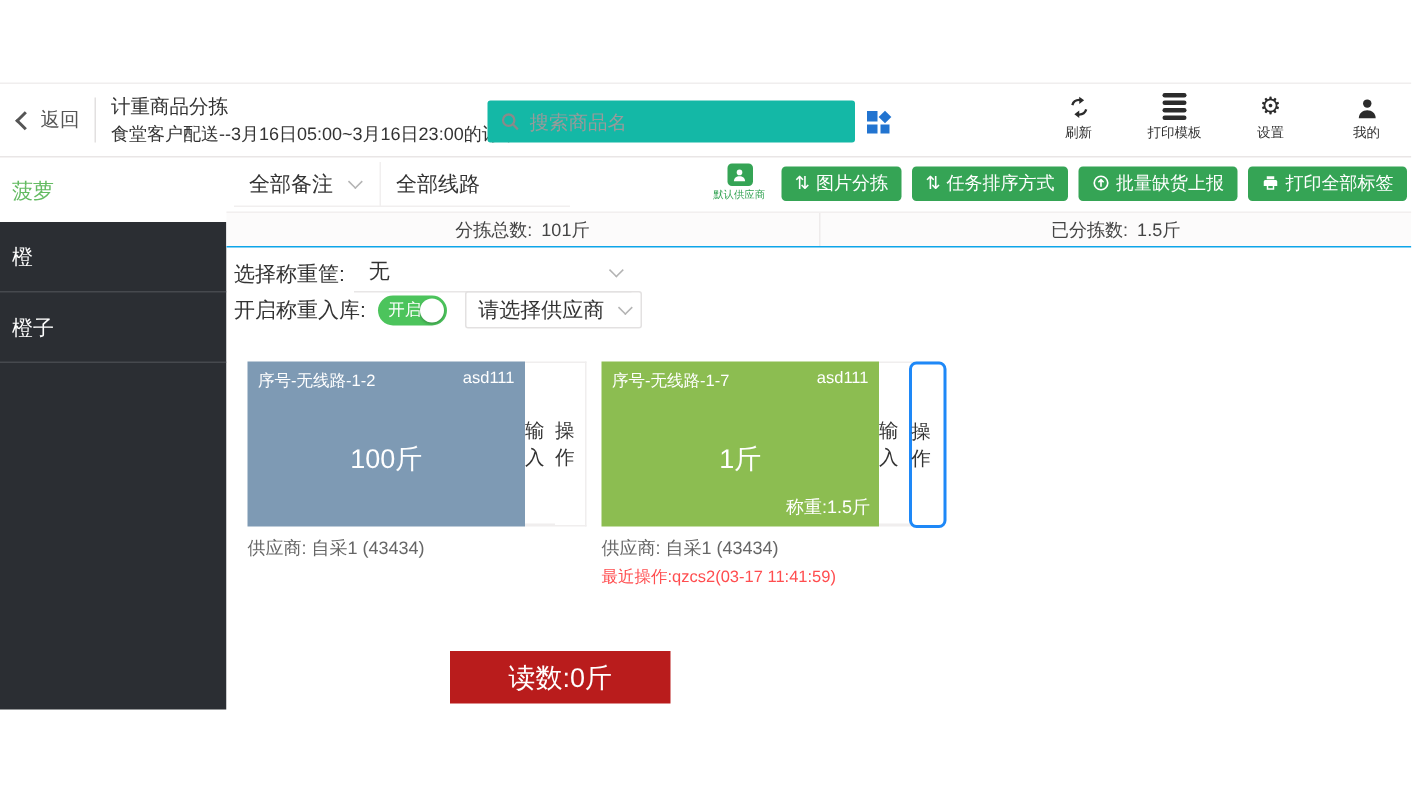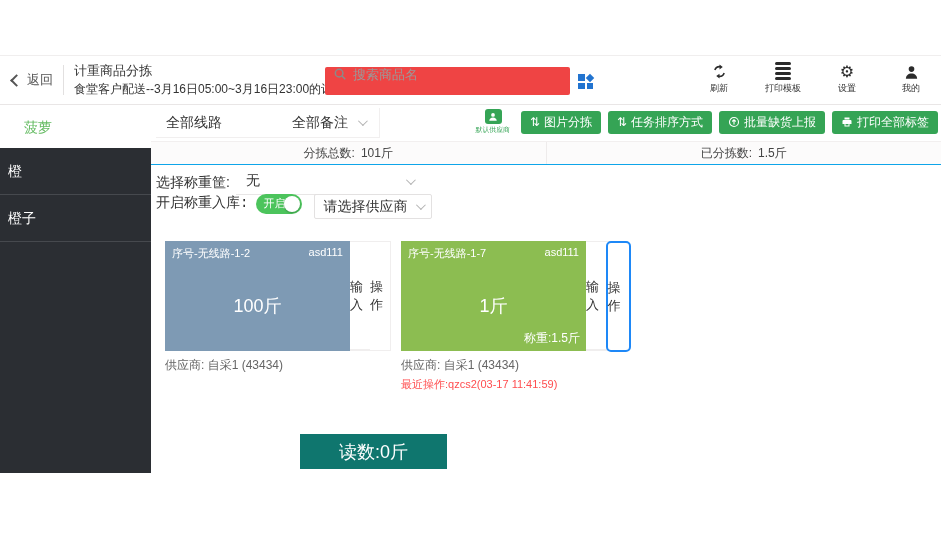--- a/index.html
+++ b/index.html
@@ -13,41 +13,41 @@
             display:flex; align-items:center; }
   .back-btn { display:flex; align-items:center; gap:6px; padding:0 10px 0 12px; height:100%;
               cursor:pointer; color:#555; font-size:13px; }
   .chevron-left { width:9px; height:9px; border-left:2px solid #555; border-bottom:2px solid #555;
                   transform:rotate(45deg); }
   .v-divider { width:1px; height:30px; background:#e2e0e0; margin-right:10px; }
   .title-block { line-height:1.45; }
   .page-title { font-size:13px; color:#333; }
   .page-subtitle { font-size:12px; color:#333; }
   .search-box { position:absolute; left:325px; top:11px; width:245px; height:28px;
-                background:#ef4444; border-radius:2px; display:flex; align-items:flex-start; padding:0 8px; }
+                background:#14b8a6; border-radius:2px; display:flex; align-items:center; padding:0 8px; }
   .search-box input { border:none; outline:none; background:transparent; font-size:13px; color:#333;
                       width:100%; margin-left:6px; font-family:inherit; }
   .search-box input::placeholder { color:#9a9a9a; }
   .grid-icon { position:absolute; left:578px; top:18px; width:15px; height:15px; cursor:pointer; }
   .grid-icon i { position:absolute; background:#2274d0; }
   .grid-icon .t1 { left:0; top:0; width:6.5px; height:6.5px; }
   .grid-icon .t2 { left:0; bottom:0; width:6.5px; height:6.5px; }
   .grid-icon .t3 { right:0; bottom:0; width:6.5px; height:6.5px; }
   .grid-icon .t4 { right:0.5px; top:0.5px; width:6px; height:6px; transform:rotate(45deg); }
   .header-actions { position:absolute; right:8px; top:6px; display:flex; gap:20px; }
   .h-action { display:flex; flex-direction:column; align-items:center; gap:2px; cursor:pointer; width:44px; }
   .h-action .ico { height:18px; display:flex; align-items:flex-end; justify-content:center; color:#2b2b2b; }
   .h-action .lbl { font-size:9px; color:#333; white-space:nowrap; }
   .stack-icon { display:flex; flex-direction:column; gap:1.5px; }
   .stack-icon b { width:16px; height:3.4px; background:#2b2b2b; border-radius:1.7px; }
   .gear-glyph { font-size:16px; line-height:16px; }
 
   
   .sidebar { position:absolute; left:0; top:106px; width:151px; height:367px; }
-  .side-sel { height:42px; line-height:42px; padding-left:24px; font-size:14px; color:#64bb62;
+  .side-sel { height:42px; line-height:42px; padding-left:8px; font-size:14px; color:#64bb62;
               background:#fff; cursor:pointer; }
   .side-dark { background:#2b2e33; height:325px; }
   .side-item { height:47px; line-height:47px; padding-left:8px; font-size:14px; color:#fff;
                border-bottom:1px solid #46494e; cursor:pointer; }
 
   
   .main { position:absolute; left:151px; top:106px; width:790px; height:435px; background:#fff; }
 
   .toolbar-row { position:absolute; left:0; top:0; width:100%; height:34px; }
   .filters { position:absolute; left:5px; top:2px; display:flex; align-items:center;
@@ -66,21 +66,21 @@
           display:flex; align-items:center; gap:4px; padding:0 9px; cursor:pointer; font-family:inherit; }
   .gbtn .bico { font-size:12px; line-height:12px; display:flex; align-items:center; }
 
   .stats-row { position:absolute; left:0; top:35px; width:100%; height:24px; background:#fcfbfb;
                border-top:1px solid #f2efef; border-bottom:1px solid #0ea5e9; display:flex; }
   .stat-cell { flex:1; display:flex; align-items:center; justify-content:center; gap:6px;
                font-size:12px; color:#444; }
   .stat-cell + .stat-cell { border-left:1px solid #eeebeb; }
 
   .form-row1 { position:absolute; left:5px; top:64px; display:flex; align-items:center; font-size:14px; color:#333; }
-  .form-row2 { position:absolute; left:5px; top:88px; display:flex; align-items:flex-start; font-size:14px; color:#333;font-family:Liberation Mono, monospace; }
+  .form-row2 { position:absolute; left:5px; top:88px; display:flex; align-items:center; font-size:14px; color:#333; }
   .sel-underline { display:flex; align-items:center; justify-content:space-between; width:185px;
                    border-bottom:1px solid #e8e6e6; padding:2px 8px 4px 10px; margin-left:6px; cursor:pointer; }
   .toggle { position:relative; width:46px; height:20px; border-radius:10px; background:#4cc45c;
             margin-left:8px; cursor:pointer; flex:none; }
   .toggle .on-lbl { position:absolute; left:7px; top:0; line-height:20px; font-size:11px; color:#fff; }
   .toggle .knob { position:absolute; right:2px; top:2px; width:16px; height:16px; border-radius:50%;
                   background:#fff; box-shadow:0 1px 2px rgba(0,0,0,.25); }
   .sel-boxed { display:flex; align-items:center; justify-content:space-between; width:118px; height:25px;
                border:1px solid #e3e1e1; border-radius:2px; padding:0 8px; margin-left:12px; cursor:pointer; }
 
@@ -97,21 +97,21 @@
   .btncol { width:41px; border:1px solid #f0eeee; border-left:none; display:flex; flex-direction:row;
             background:#fff; }
   .cbtn { flex:1; display:flex; align-items:center; justify-content:center; font-size:13px; color:#333;
           cursor:pointer; background:#fff; }
   .cbtn-top { border-bottom:1px solid #f0eeee; }
   .cbtn.highlight { border:2px solid #1e88f7; border-radius:5px; margin:-1px -5px -2px -2px; z-index:2; }
   .supplier-line { margin-top:6px; font-size:12px; color:#666; }
   .lastop-line { margin-top:3px; font-size:11px; color:#ff4d4f; }
 
   
-  .scale-bar { position:absolute; left:300px; top:434px; width:147px; height:35px; background:#0f766e;
+  .scale-bar { position:absolute; left:300px; top:434px; width:147px; height:35px; background:#b91c1c;
                color:#fff; font-size:18px; display:flex; align-items:center; justify-content:center; }
 
   svg { display:block; }
 </style>
 </head>
 <body>
 
 <div class="screen">
 
   <div class="topbar">
@@ -183,26 +183,26 @@
     <div class="side-dark">
       <div class="side-item">橙</div>
       <div class="side-item">橙子</div>
     </div>
   </div>
 
   <div class="main">
 
     <div class="toolbar-row">
       <div class="filters">
-        <div class="filter-sel noborder">
-          <span>全部线路</span>
-        </div>
         <div class="filter-sel">
           <span>全部备注</span>
           <span class="chev-down"></span>
+        </div>
+        <div class="filter-sel noborder">
+          <span>全部线路</span>
         </div>
       </div>
 
       <div class="tool-buttons">
         <div class="mini-supplier">
           <span class="sq">
             <svg width="10" height="10" viewBox="0 0 24 24" fill="#fff">
               <circle cx="12" cy="7" r="4.5"></circle>
                 <path d="M3 21c0-5 4-8 9-8s9 3 9 8z"></path>
             </svg>

